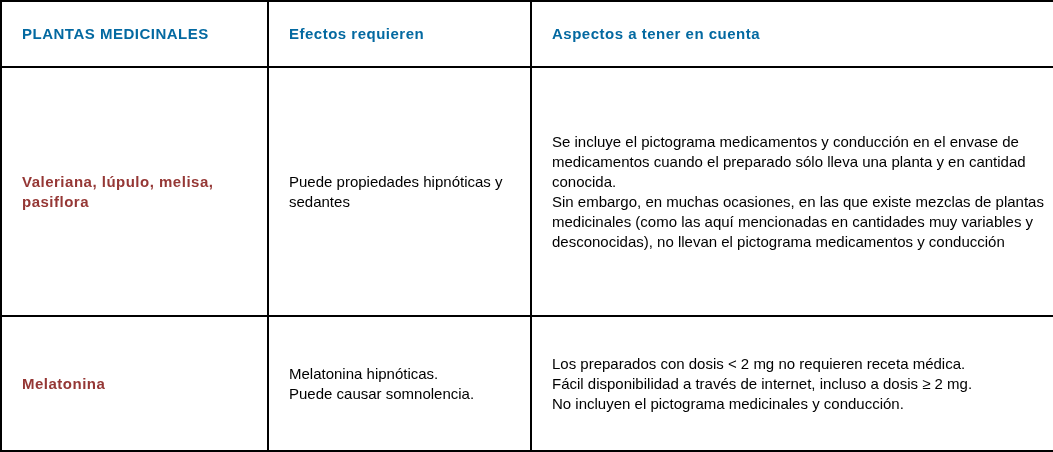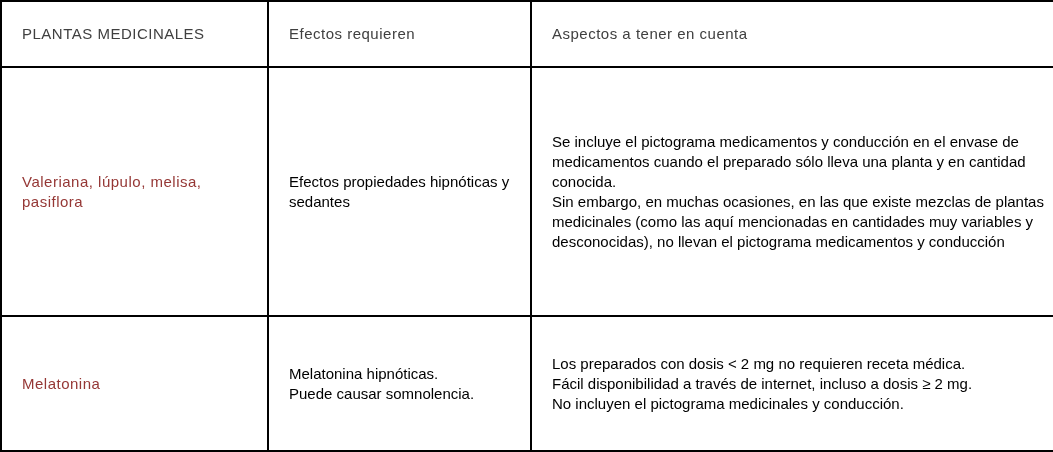--- a/index.html
+++ b/index.html
@@ -25,30 +25,30 @@
     box-sizing: border-box;
     text-align: left;
     font-size: 15px;
     line-height: 20px;
   }
   .col-plant  { width: 267px; }
   .col-effect { width: 263px; }
   .col-aspect { width: 548px; }
   .header-row th {
     height: 66px;
-    color: #404040;
-    font-weight: normal;
+    color: #0369a1;
+    font-weight: bold;
     letter-spacing: 0.5px;
     font-size: 15px;
   }
   .row-valeriana td { height: 248px; }
   .row-melatonina td { height: 134px; }
   .plant-name {
     color: #953735;
-    font-weight: normal;
+    font-weight: bold;
     letter-spacing: 0.5px;
   }
   .cell-line { margin: 0; }
 </style>
 </head>
 <body>
 
 <table class="med-table">
   <thead>
     <tr class="header-row">
@@ -56,21 +56,21 @@
       <th class="col-effect">Efectos requieren</th>
       <th class="col-aspect">Aspectos a tener en cuenta</th>
     </tr>
   </thead>
   <tbody>
     <tr class="row-valeriana">
       <td>
         <div class="plant-name cell-line">Valeriana, lúpulo, melisa, pasiflora</div>
       </td>
       <td>
-        <div class="cell-line">Efectos propiedades hipnóticas y sedantes</div>
+        <div class="cell-line">Puede propiedades hipnóticas y sedantes</div>
       </td>
       <td>
         <div class="cell-line">Se incluye el pictograma medicamentos y conducción en el envase de medicamentos cuando el preparado sólo lleva una planta y en cantidad conocida.</div>
         <div class="cell-line">Sin embargo, en muchas ocasiones, en las que existe mezclas de plantas medicinales (como las aquí mencionadas en cantidades muy variables y desconocidas), no llevan el pictograma medicamentos y conducción</div>
       </td>
     </tr>
     <tr class="row-melatonina">
       <td>
         <div class="plant-name cell-line">Melatonina</div>
       </td>

